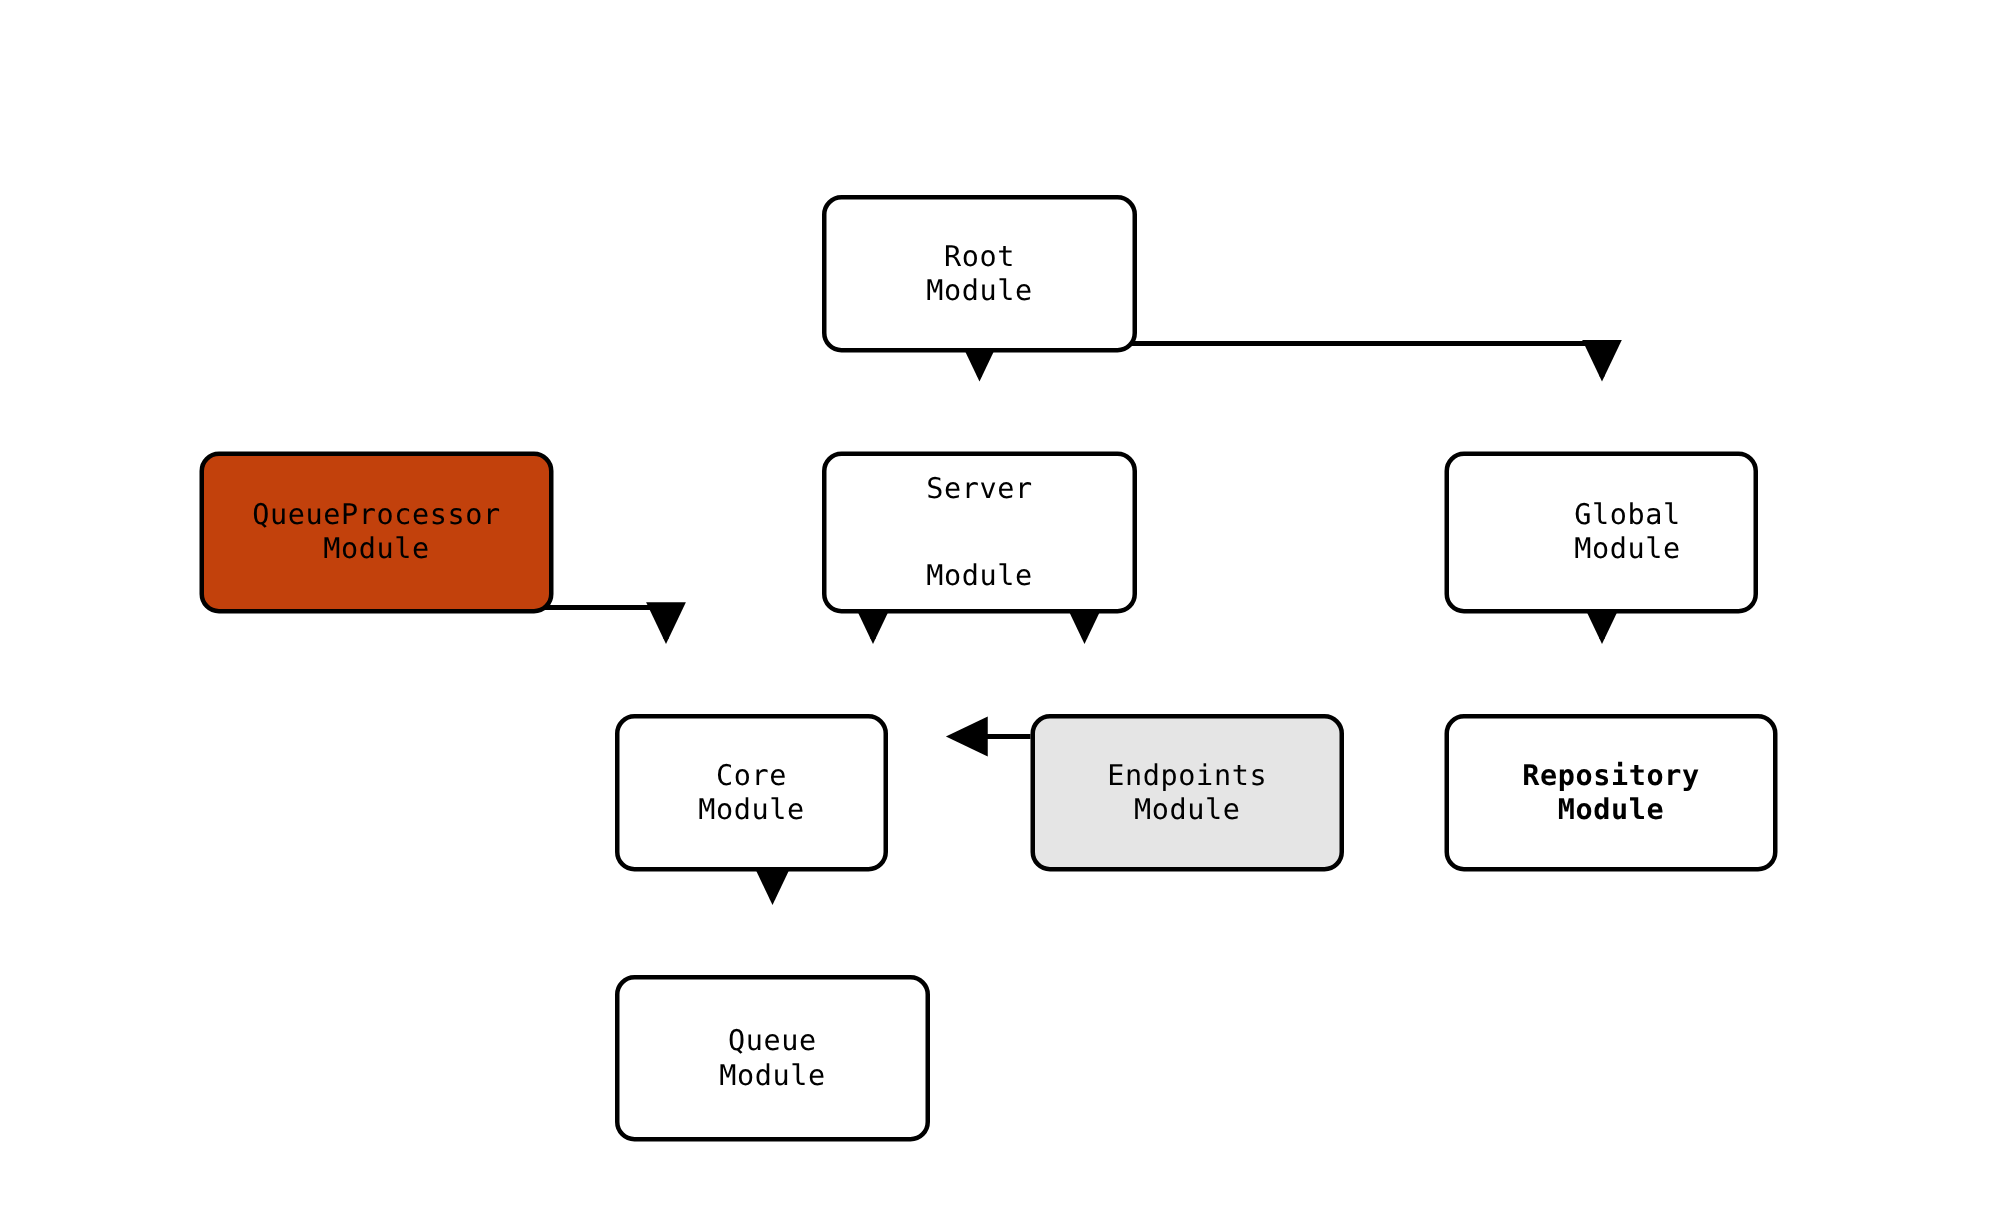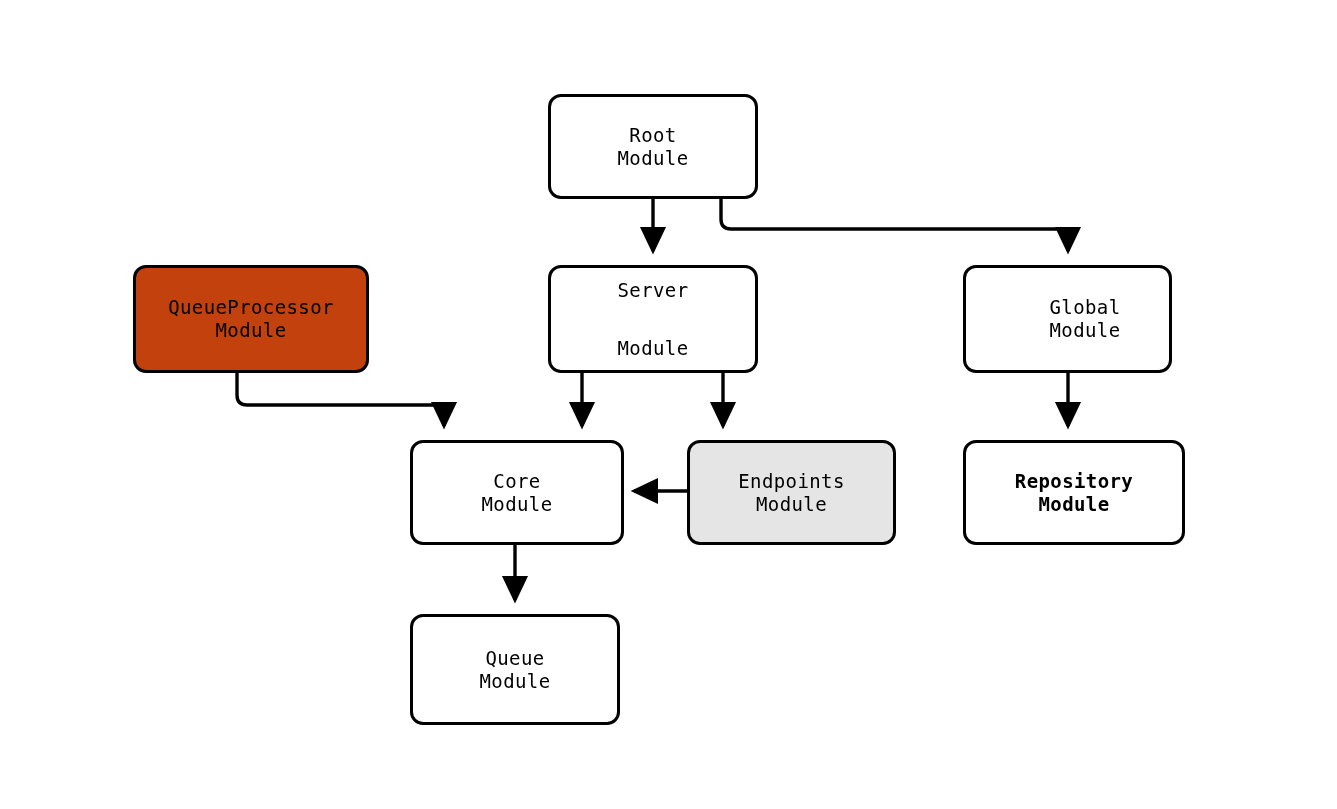--- a/index.html
+++ b/index.html
@@ -30,20 +30,21 @@
     position: absolute;
     box-sizing: border-box;
     background: #ffffff;
     border: 3px solid #000000;
     border-radius: 13px;
     display: flex;
     flex-direction: column;
     align-items: center;
     justify-content: center;
     z-index: 2;
+    margin-top: 36px;
   }
   .node-label {
     font-family: "DejaVu Sans Mono", "Liberation Mono", monospace;
     font-size: 19px;
     line-height: 23px;
     color: #000000;
     text-align: center;
     white-space: pre;
     letter-spacing: 0.4px;
   }
@@ -94,21 +95,21 @@
   <div class="node" style="left: 548px; top: 265px; width: 210px; height: 108px; background: rgb(255, 255, 255); border-color: rgb(0, 0, 0); gap: 35px;">
     <div class="node-label">Server</div>
     <div class="node-label">Module</div>
   </div>
 
   <div class="node" style="left: 963px; top: 265px; width: 209px; height: 108px; background: rgb(255, 255, 255); border-color: rgb(0, 0, 0); padding-left: 35px;">
     <div class="node-label">Global</div>
     <div class="node-label">Module</div>
   </div>
 
-  <div class="node" style="left: 410px; top: 440px; width: 214px; height: 105px; background: rgb(255, 255, 255); border-color: rgb(0, 0, 0);">
+  <div class="node" style="left: 410px; top: 440px; width: 182px; height: 105px; background: rgb(255, 255, 255); border-color: rgb(0, 0, 0);">
     <div class="node-label">Core</div>
     <div class="node-label">Module</div>
   </div>
 
   <div class="node" style="left: 687px; top: 440px; width: 209px; height: 105px; background: #e5e5e5; border-color: rgb(0, 0, 0);">
     <div class="node-label">Endpoints</div>
     <div class="node-label">Module</div>
   </div>
 
   <div class="node" style="left: 963px; top: 440px; width: 222px; height: 105px; background: rgb(255, 255, 255); border-color: rgb(0, 0, 0); font-weight: bold;">

